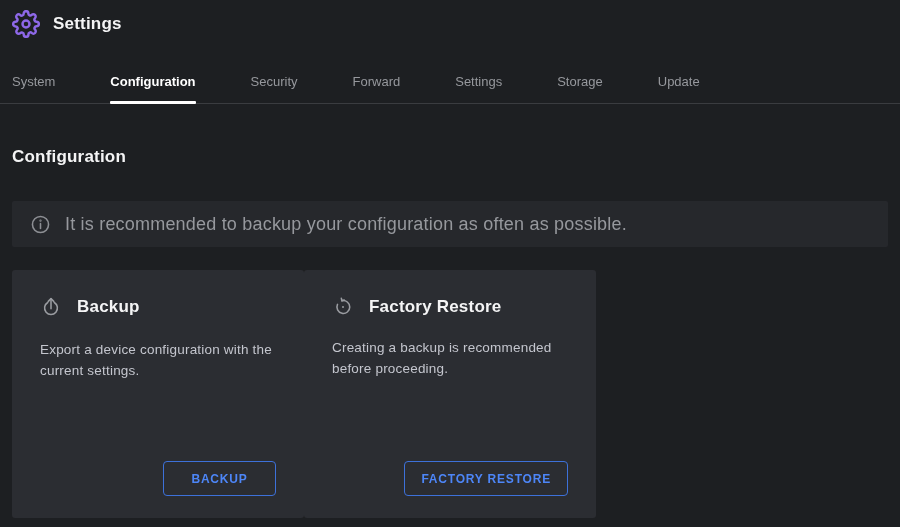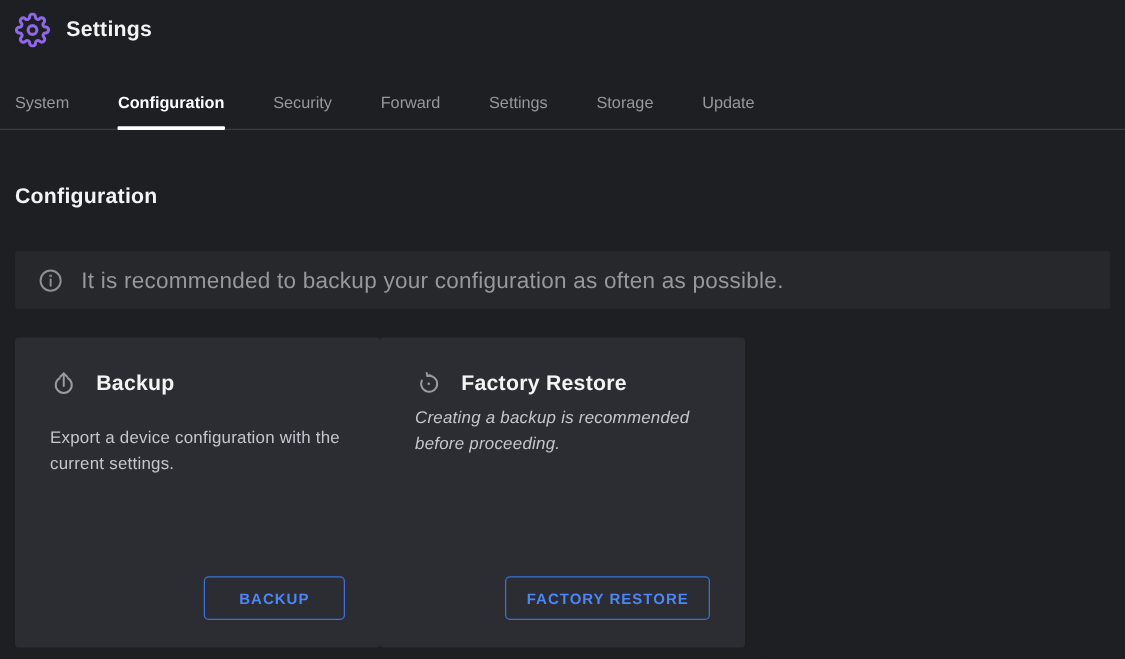--- a/index.html
+++ b/index.html
@@ -12,41 +12,41 @@
     -webkit-font-smoothing:antialiased;
   }
   .app { width:900px; height:527px; }
 
   
   .hdr { display:flex; align-items:center; gap:13px; padding:10px 12px 8px; }
   .hdr .gear { width:28px; height:28px; color:#8e68e8; display:flex; align-items:center; justify-content:center; }
   .hdr h1 { font-size:17px; font-weight:bold; letter-spacing:.2px; color:#f4f4f5; }
 
   
-  .tabs { display:flex; gap:39px; padding:0 12px; margin-top:20px; border-bottom:1px solid #3a3c40; }
+  .tabs { display:flex; gap:55px; padding:0 12px; margin-top:20px; border-bottom:1px solid #3a3c40; }
   .tab { position:relative; padding:8px 0 14px; font-size:13px; color:#96989d; cursor:pointer; white-space:nowrap; }
   .tab.active { color:#ffffff; font-weight:bold; }
   .tab.active::after { content:""; position:absolute; left:0; right:0; bottom:-1px; height:3px; background:#ffffff; border-radius:1px; }
 
   
   .page-title { margin:43px 12px 0; font-size:17px; font-weight:bold; color:#f4f4f5; letter-spacing:.2px; }
 
   
   .banner { margin:34px 12px 0; height:46px; background:#26282c; display:flex; align-items:center; gap:14px; padding:0 18px; border-radius:2px; }
   .banner .iicon { width:21px; height:21px; color:#8d8f94; flex:0 0 auto; display:flex; }
   .banner .btxt { font-size:18px; color:#96989d; letter-spacing:.2px; }
 
   
   .cards { margin:23px 12px 0; display:grid; grid-template-columns:repeat(3,1fr); }
   .card { background:#2b2d32; border-radius:3px; height:248px; padding:26px 28px 22px; display:flex; flex-direction:column; }
   .card-head { display:flex; align-items:center; gap:15px; }
   .card-head .cicon { width:22px; height:22px; color:#9a9ca1; display:flex; }
   .card-head h3 { font-size:17px; font-weight:bold; color:#f4f4f5; letter-spacing:.2px; }
   .card p { margin-top:21px; font-size:13.5px; line-height:21px; color:#c4c6ce; letter-spacing:.2px; }
-  .card p.note { margin-top:5px; font-style:italic; }
+  .card p.note { margin-top:19px; }
   .card .btn {
     margin-top:auto; align-self:flex-end;
     height:35px; min-width:113px; padding:0 16px;
     background:transparent; border:1px solid #3d71da; border-radius:4px;
     color:#4d86f8; font-family:"Liberation Sans", sans-serif;
     font-size:12px; font-weight:bold; letter-spacing:.8px; cursor:pointer;
   }
   svg { display:block; }
 </style>
 </head>

